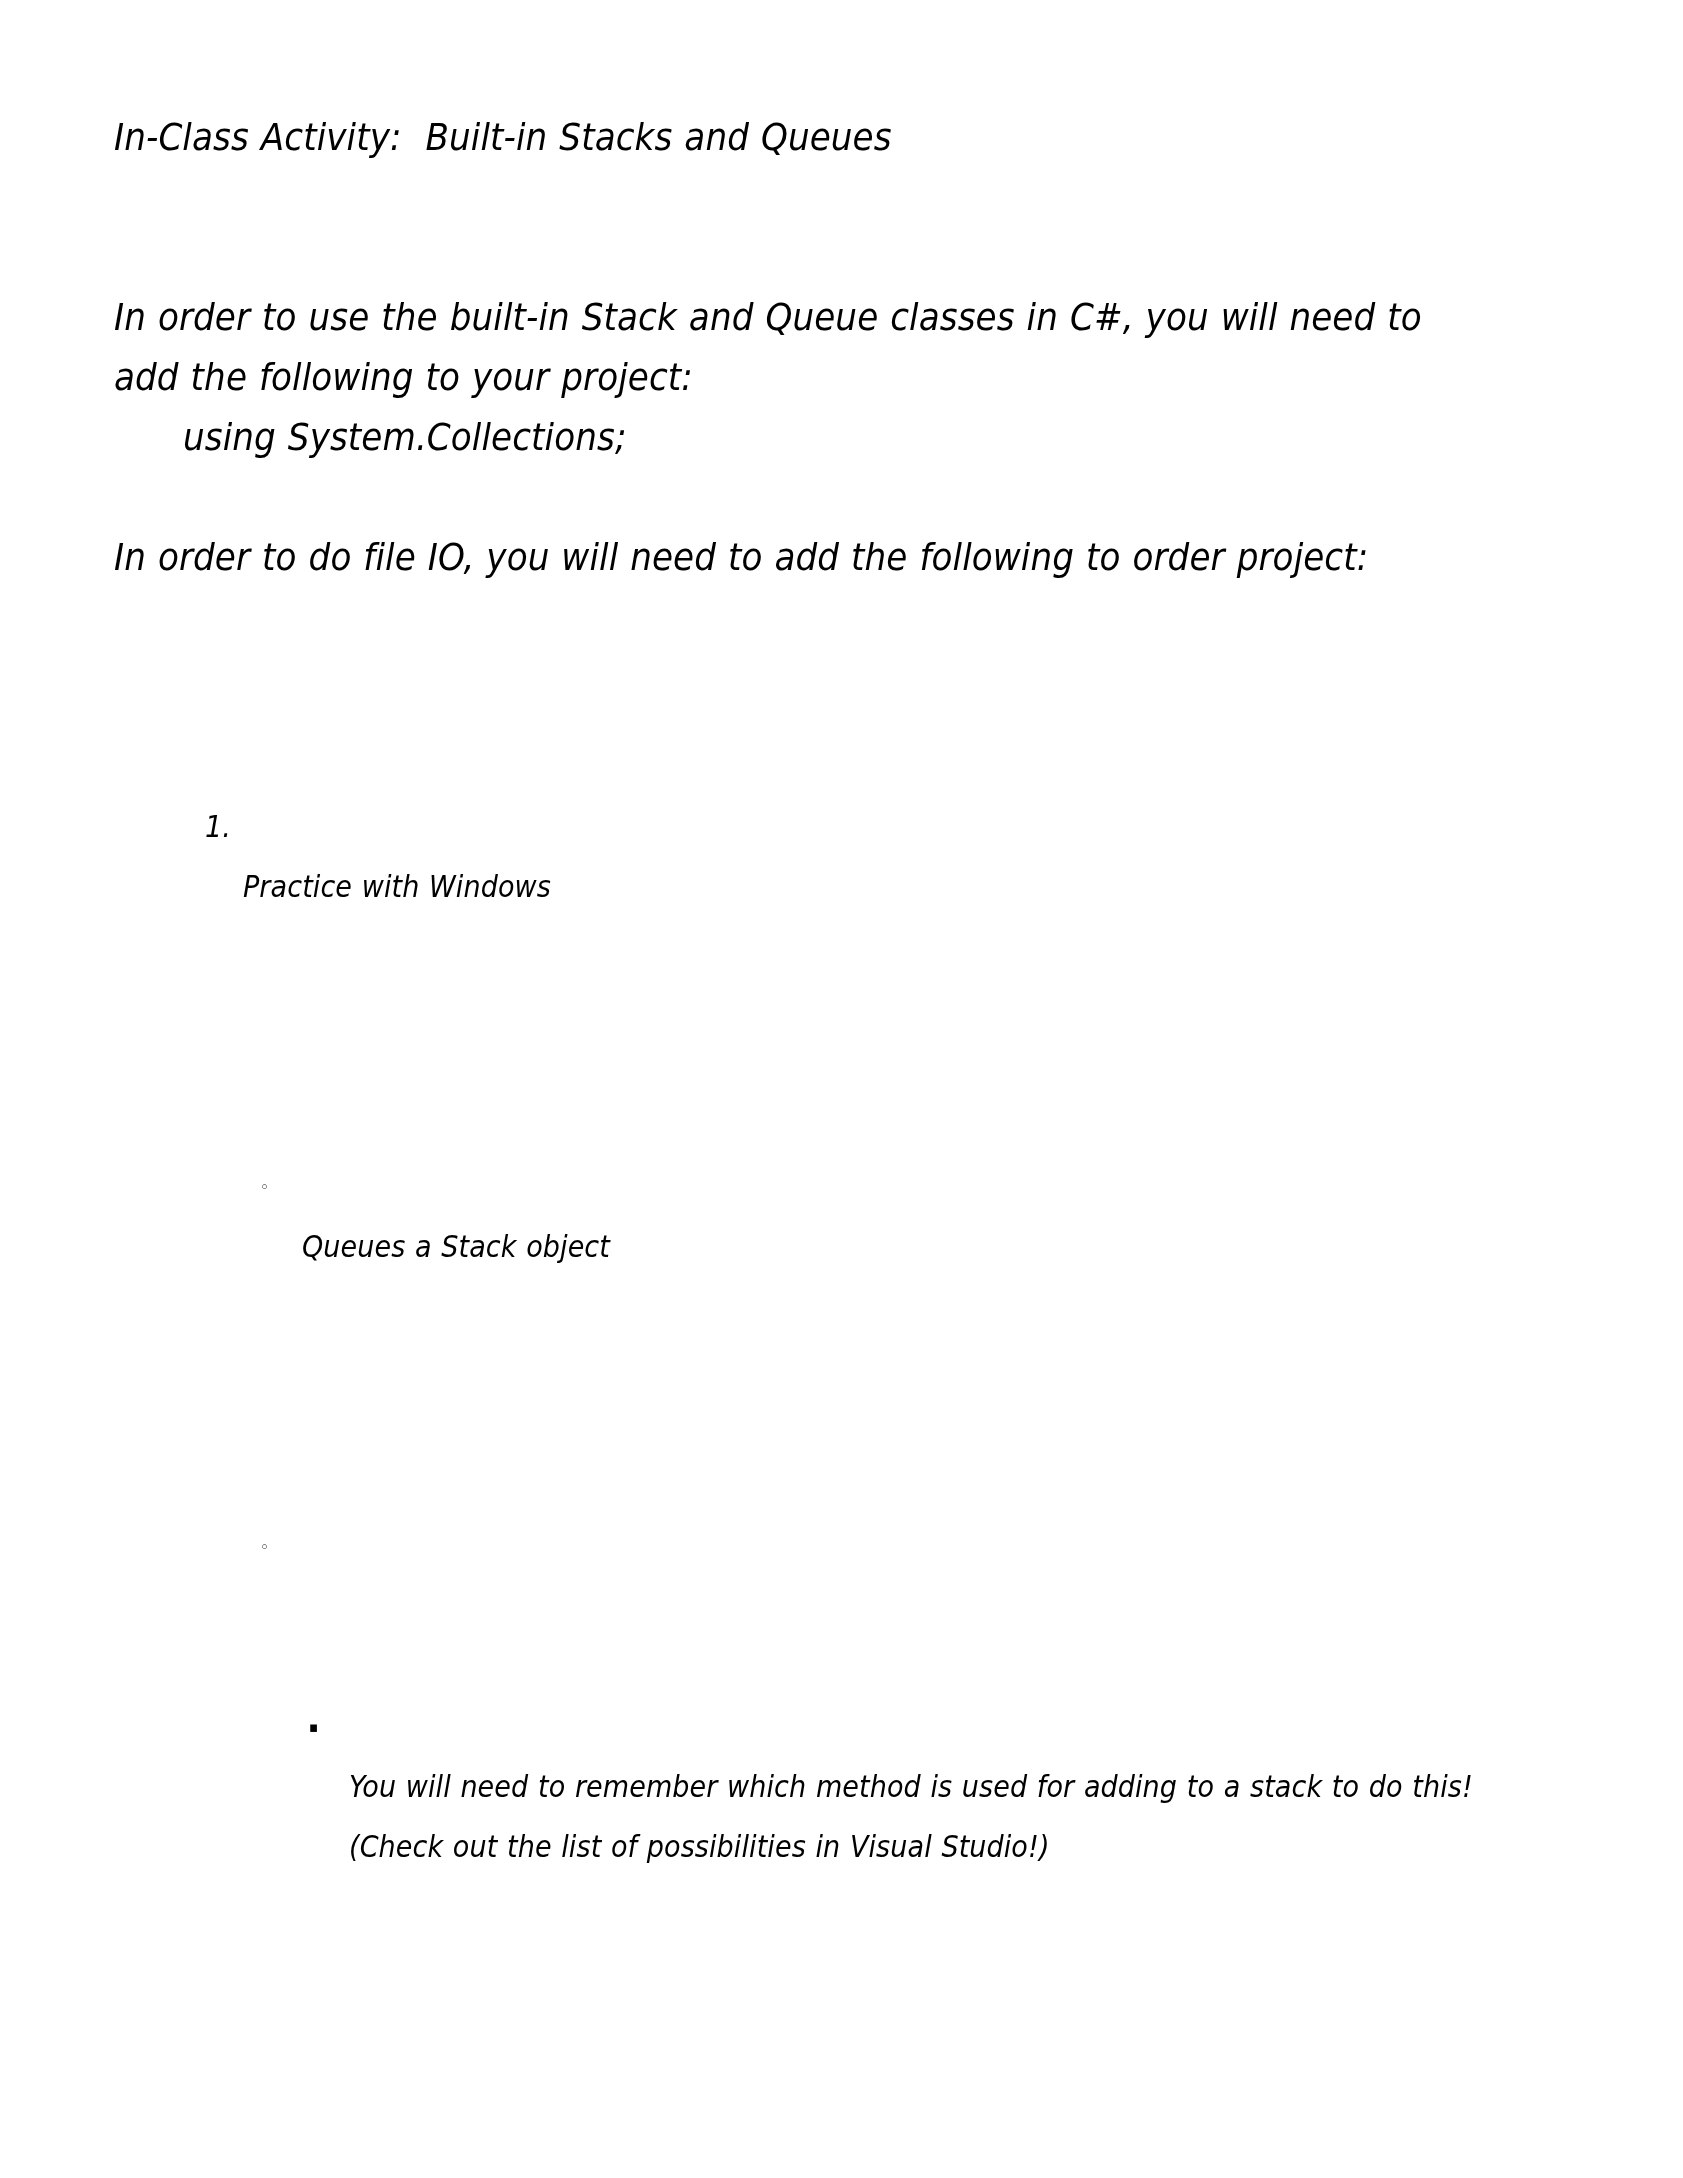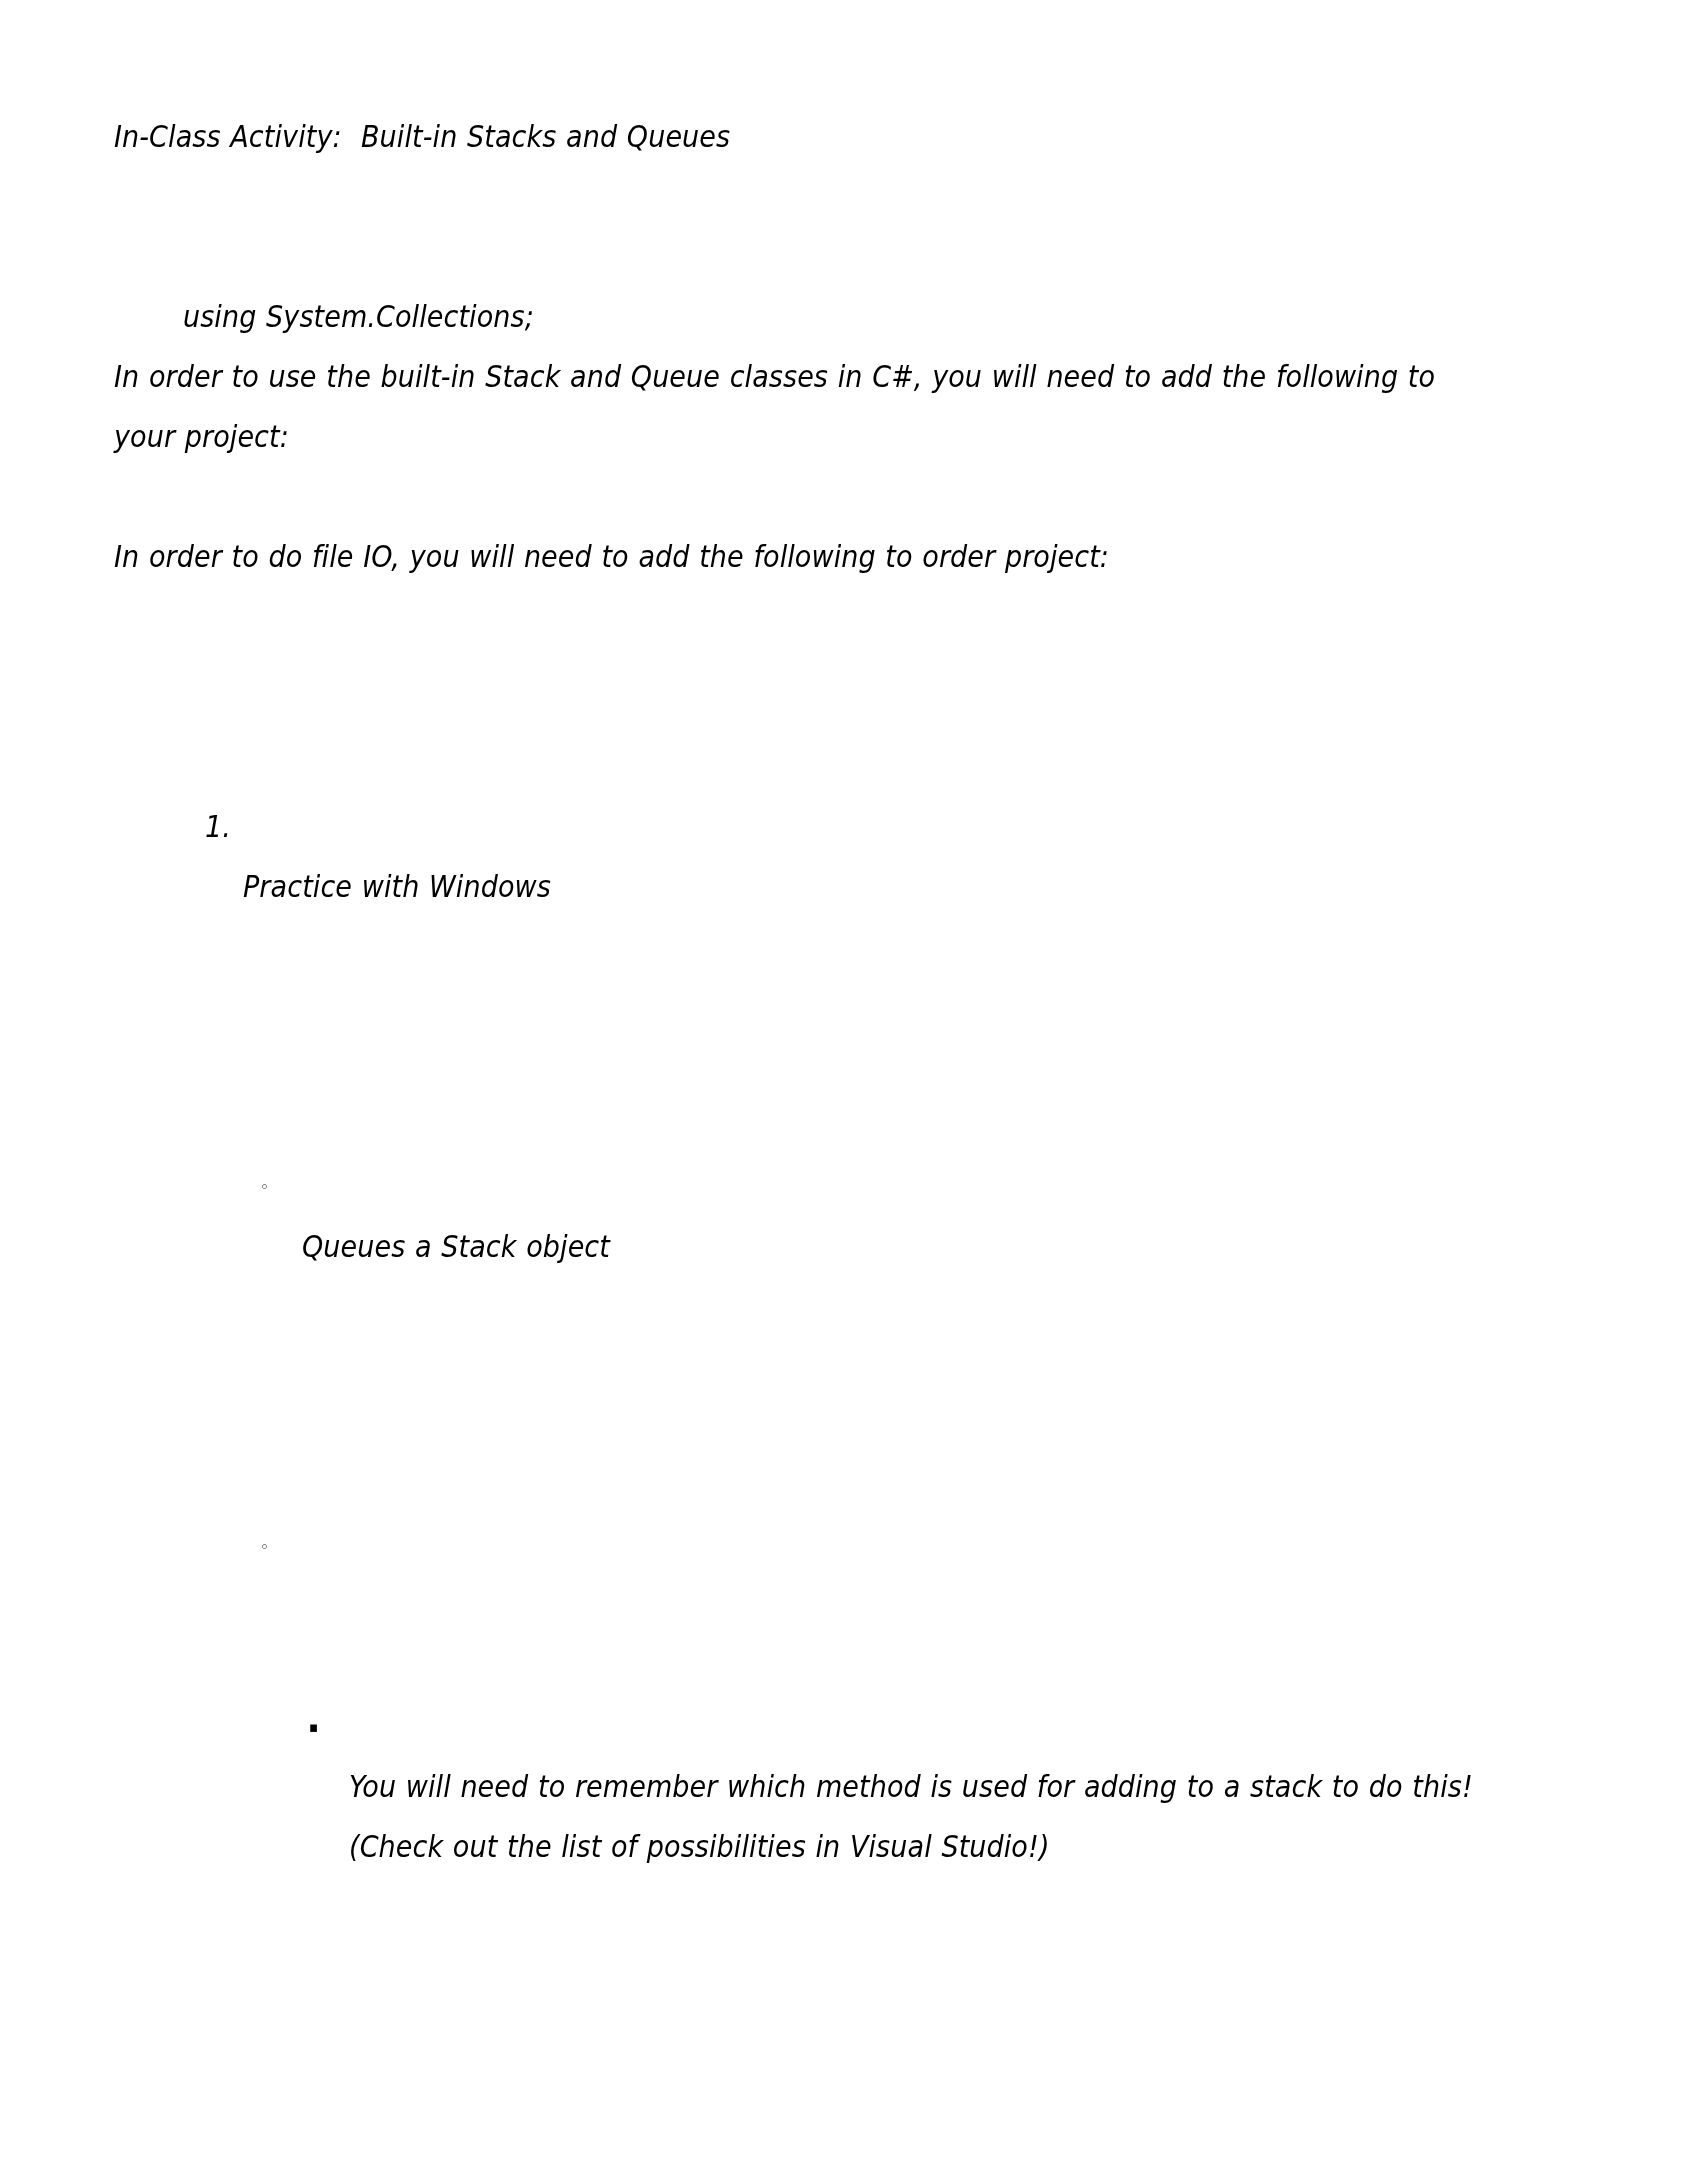--- a/index.html
+++ b/index.html
@@ -22,21 +22,21 @@
   
   .doc-body {
     position: absolute;
     left: 114px;
     top: 107px;
     width: 1378px;
   }
 
   
   .para {
-    font-size: 30px;
+    font-size: 38px;
     line-height: 60px;
     font-style: italic;
     font-stretch: condensed;
     letter-spacing: 0.1px;
     word-spacing: 1px;
     margin: 0;
     white-space: pre-wrap;
   }
 
   .title {
@@ -87,22 +87,22 @@
 <div class="page">
   <div class="doc-body">
 
     <p class="para title">In-Class Activity:  Built-in Stacks and Queues</p>
 
     <div class="spacer-line"></div>
 
 
     <div class="spacer-line"></div>
 
+    <p class="para">In order to use the built-in Stack and Queue classes in C#, you will need to add the following to your project:</p>
     <p class="para indent-1">using System.Collections;</p>
-    <p class="para">In order to use the built-in Stack and Queue classes in C#, you will need to add the following to your project:</p>
 
     <div class="spacer-line"></div>
 
     <p class="para">In order to do file IO, you will need to add the following to order project:</p>
 
     <div class="spacer-line"></div>
     <div class="spacer-half"></div>
 
     <div class="lvl lvl-1">
       <span class="marker">1.</span>

